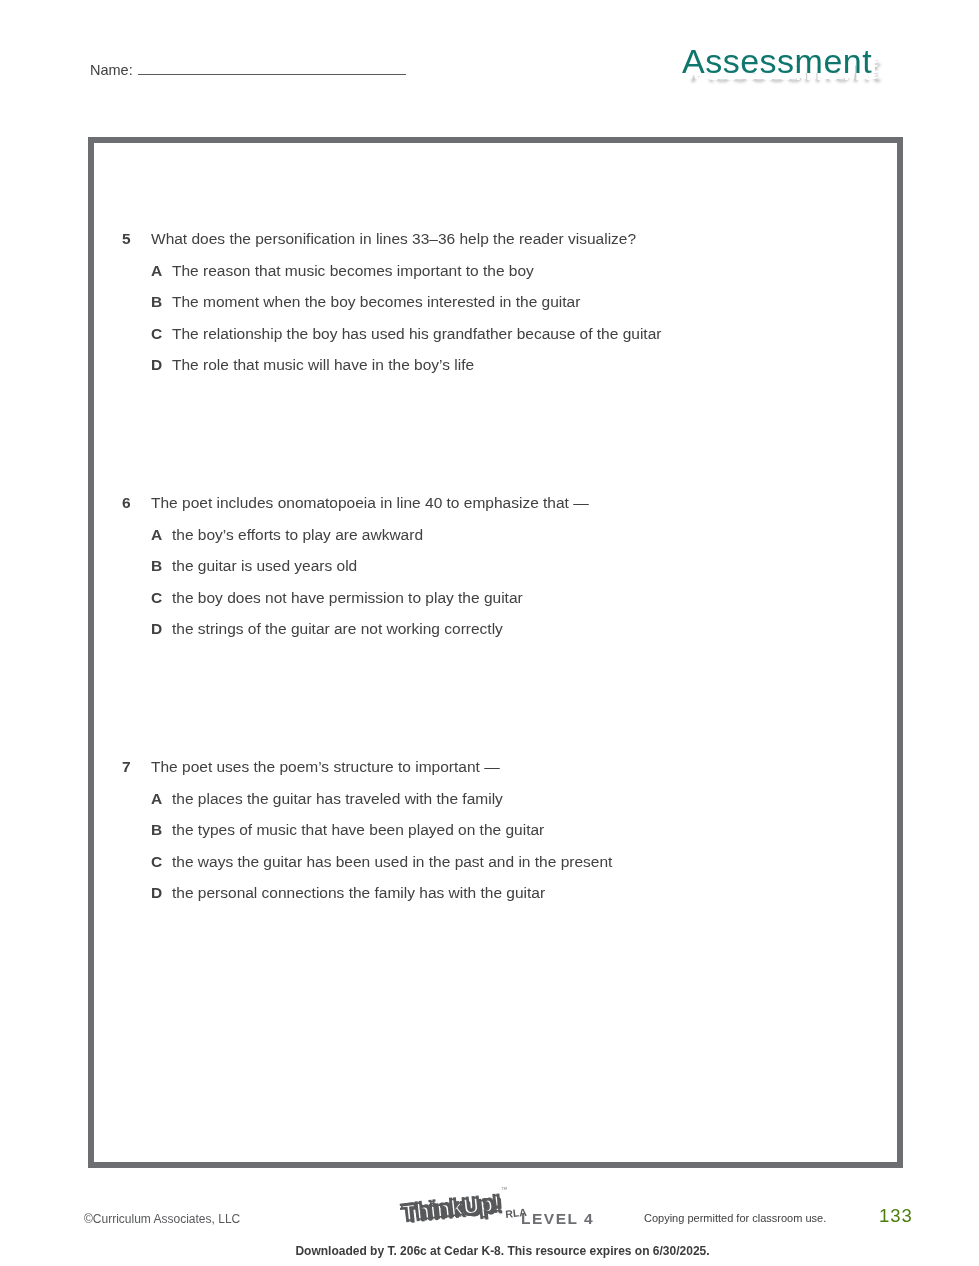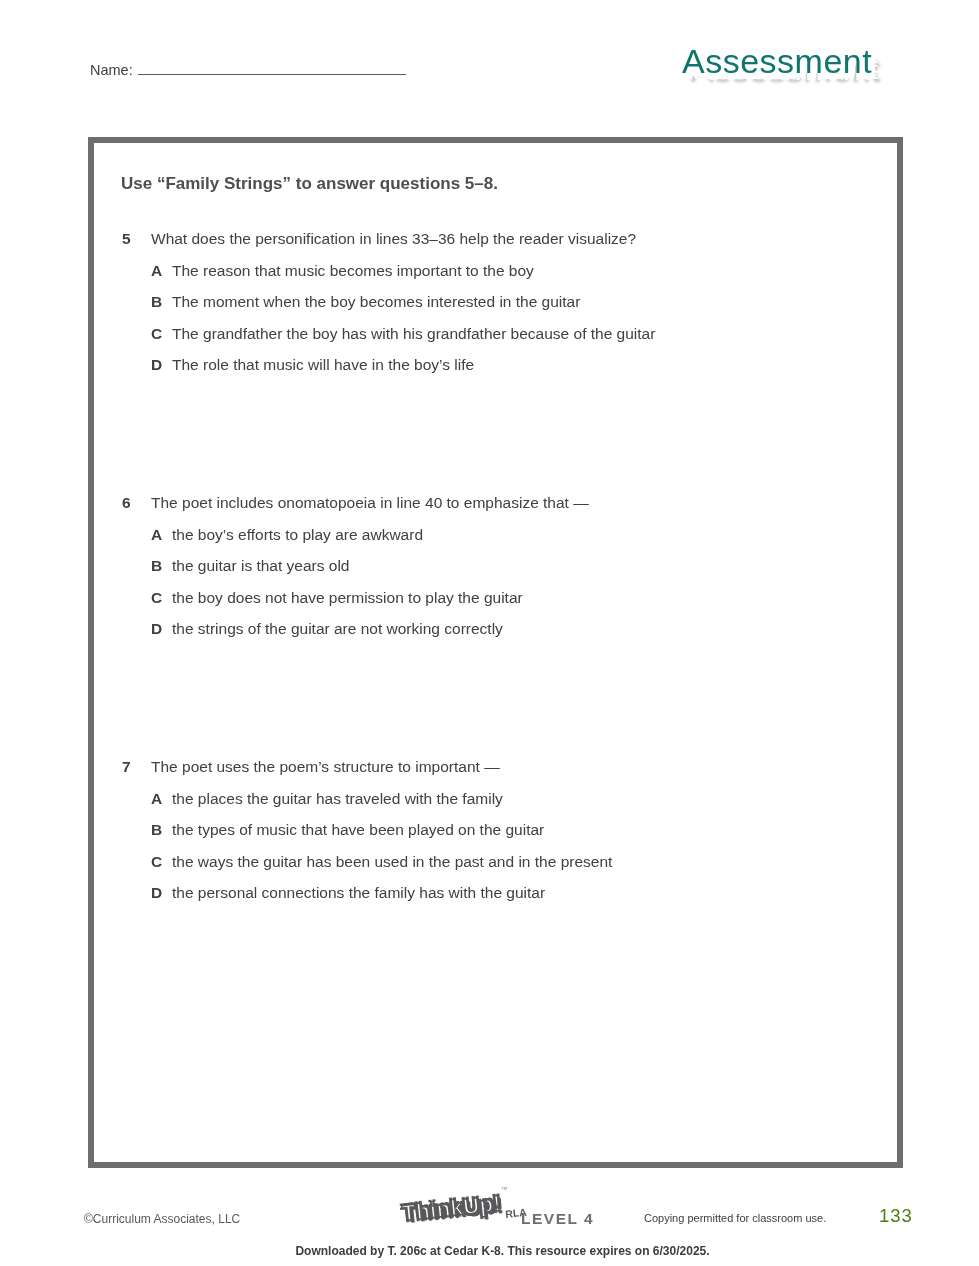--- a/index.html
+++ b/index.html
@@ -113,60 +113,59 @@
 </head>
 <body>
 
 <div class="name-row">
   <span>Name:</span><span class="name-line"></span>
 </div>
 <div class="assessment-title">Assessment</div>
 <div class="unit-label">Unit 7</div>
 
 <div class="qbox">
-  <div class="box-heading">Use “Family Strings” to answer questions 5–8.</div>
 
   <div class="question q5">
     <div class="q-head">
       <span class="q-num">5</span>
       <span class="q-prompt">What does the personification in lines 33–36 help the reader visualize?</span>
     </div>
     <div class="choices">
       <div class="choice">
         <span class="choice-letter">A</span>
         <span class="choice-text">The reason that music becomes important to the boy</span>
       </div>
       <div class="choice">
         <span class="choice-letter">B</span>
         <span class="choice-text">The moment when the boy becomes interested in the guitar</span>
       </div>
       <div class="choice">
         <span class="choice-letter">C</span>
-        <span class="choice-text">The grandfather the boy has with his grandfather because of the guitar</span>
+        <span class="choice-text">The relationship the boy has used his grandfather because of the guitar</span>
       </div>
       <div class="choice">
         <span class="choice-letter">D</span>
         <span class="choice-text">The role that music will have in the boy’s life</span>
       </div>
     </div>
   </div>
 
   <div class="question q6">
     <div class="q-head">
       <span class="q-num">6</span>
       <span class="q-prompt">The poet includes onomatopoeia in line 40 to emphasize that —</span>
     </div>
     <div class="choices">
       <div class="choice">
         <span class="choice-letter">A</span>
         <span class="choice-text">the boy’s efforts to play are awkward</span>
       </div>
       <div class="choice">
         <span class="choice-letter">B</span>
-        <span class="choice-text">the guitar is that years old</span>
+        <span class="choice-text">the guitar is used years old</span>
       </div>
       <div class="choice">
         <span class="choice-letter">C</span>
         <span class="choice-text">the boy does not have permission to play the guitar</span>
       </div>
       <div class="choice">
         <span class="choice-letter">D</span>
         <span class="choice-text">the strings of the guitar are not working correctly</span>
       </div>
     </div>

